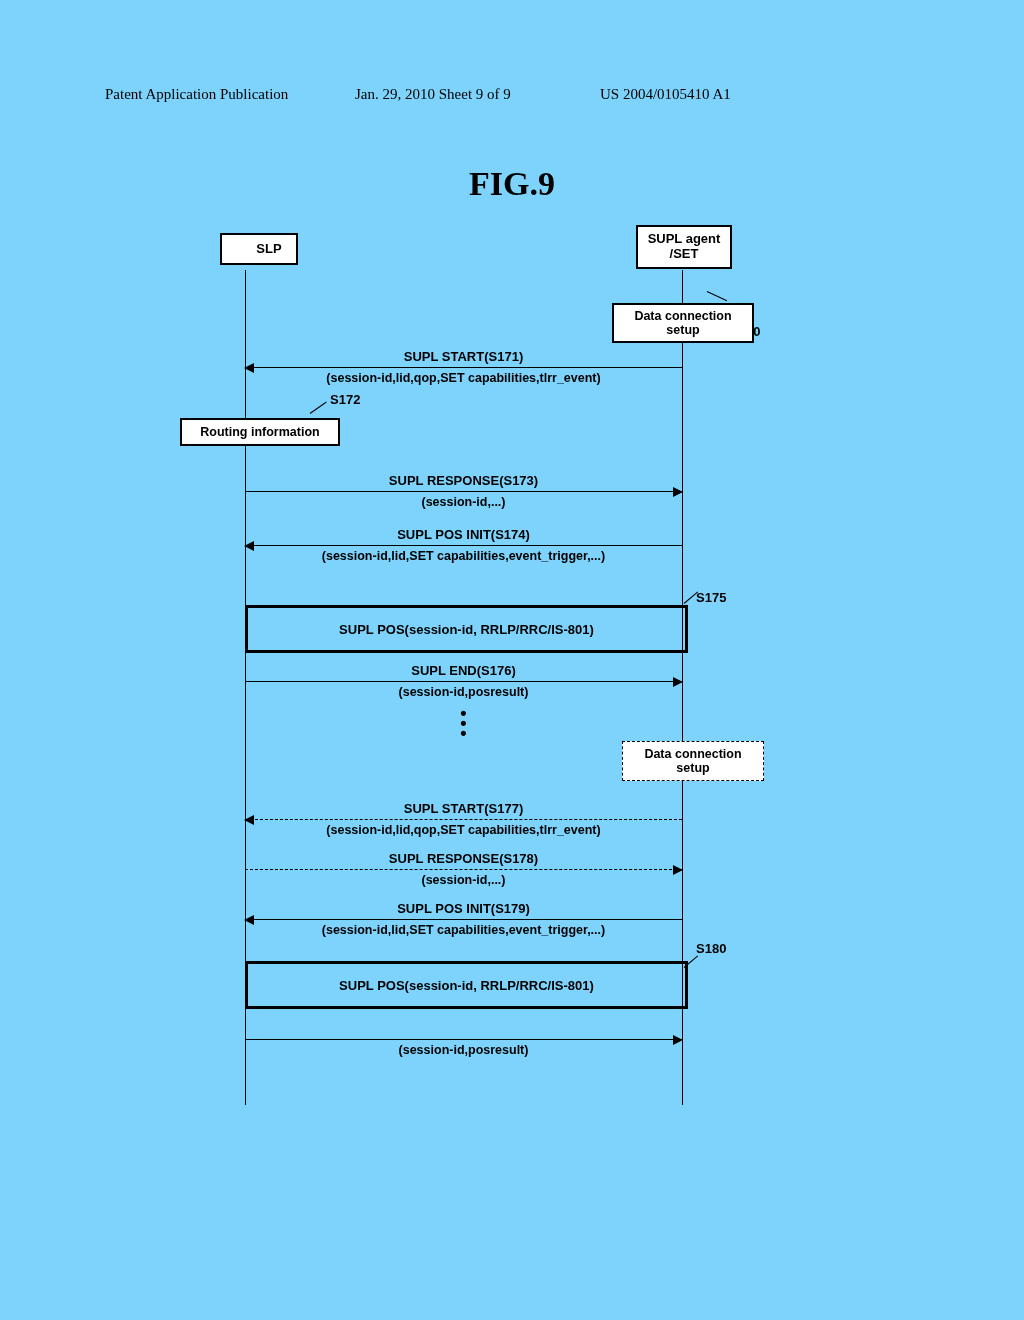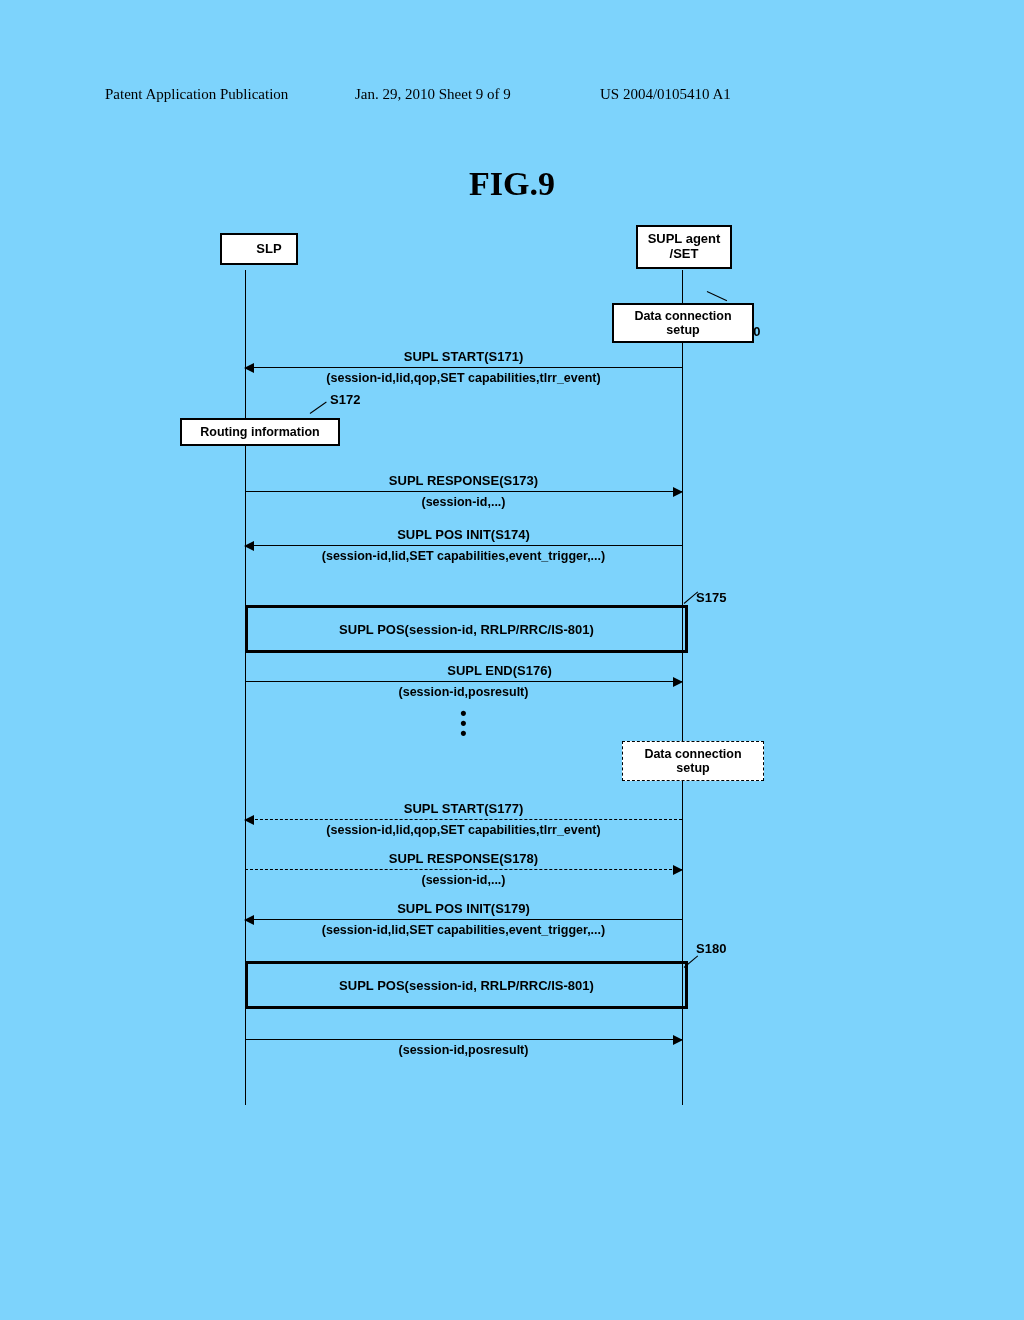--- a/index.html
+++ b/index.html
@@ -196,21 +196,21 @@
     <div class="arrow solid" style="left:65px; top:320px; width:437px;">
       <div class="arrow-head ah-left"></div>
     </div>
     <div class="msg-sub" style="top:324px;">(session-id,lid,SET capabilities,event_trigger,...)</div>
 
     <div class="side-label" style="left:516px; top:352px;margin-top:13px;">S175</div>
     <div class="leader" style="left:504px; top:378px; width:18px; transform: rotate(-40deg); transform-origin: left center;"></div>
 
     <div class="pos-block pb1">SUPL POS(session-id, RRLP/RRC/IS-801)</div>
 
-    <div class="msg-label" style="top:438px;padding-left:36px;">SUPL END(S176)</div>
+    <div class="msg-label" style="top:438px;">SUPL END(S176)</div>
     <div class="arrow solid" style="left:65px; top:456px; width:437px;">
       <div class="arrow-head ah-right"></div>
     </div>
     <div class="msg-sub" style="top:460px;">(session-id,posresult)</div>
 
     <div class="dots" style="top:484px;">•<br>•<br>•</div>
 
     <div class="step-box-dashed sb-dcs2">Data connection<br>setup</div>
 
     <div class="msg-label" style="top:576px;">SUPL START(S177)</div>

